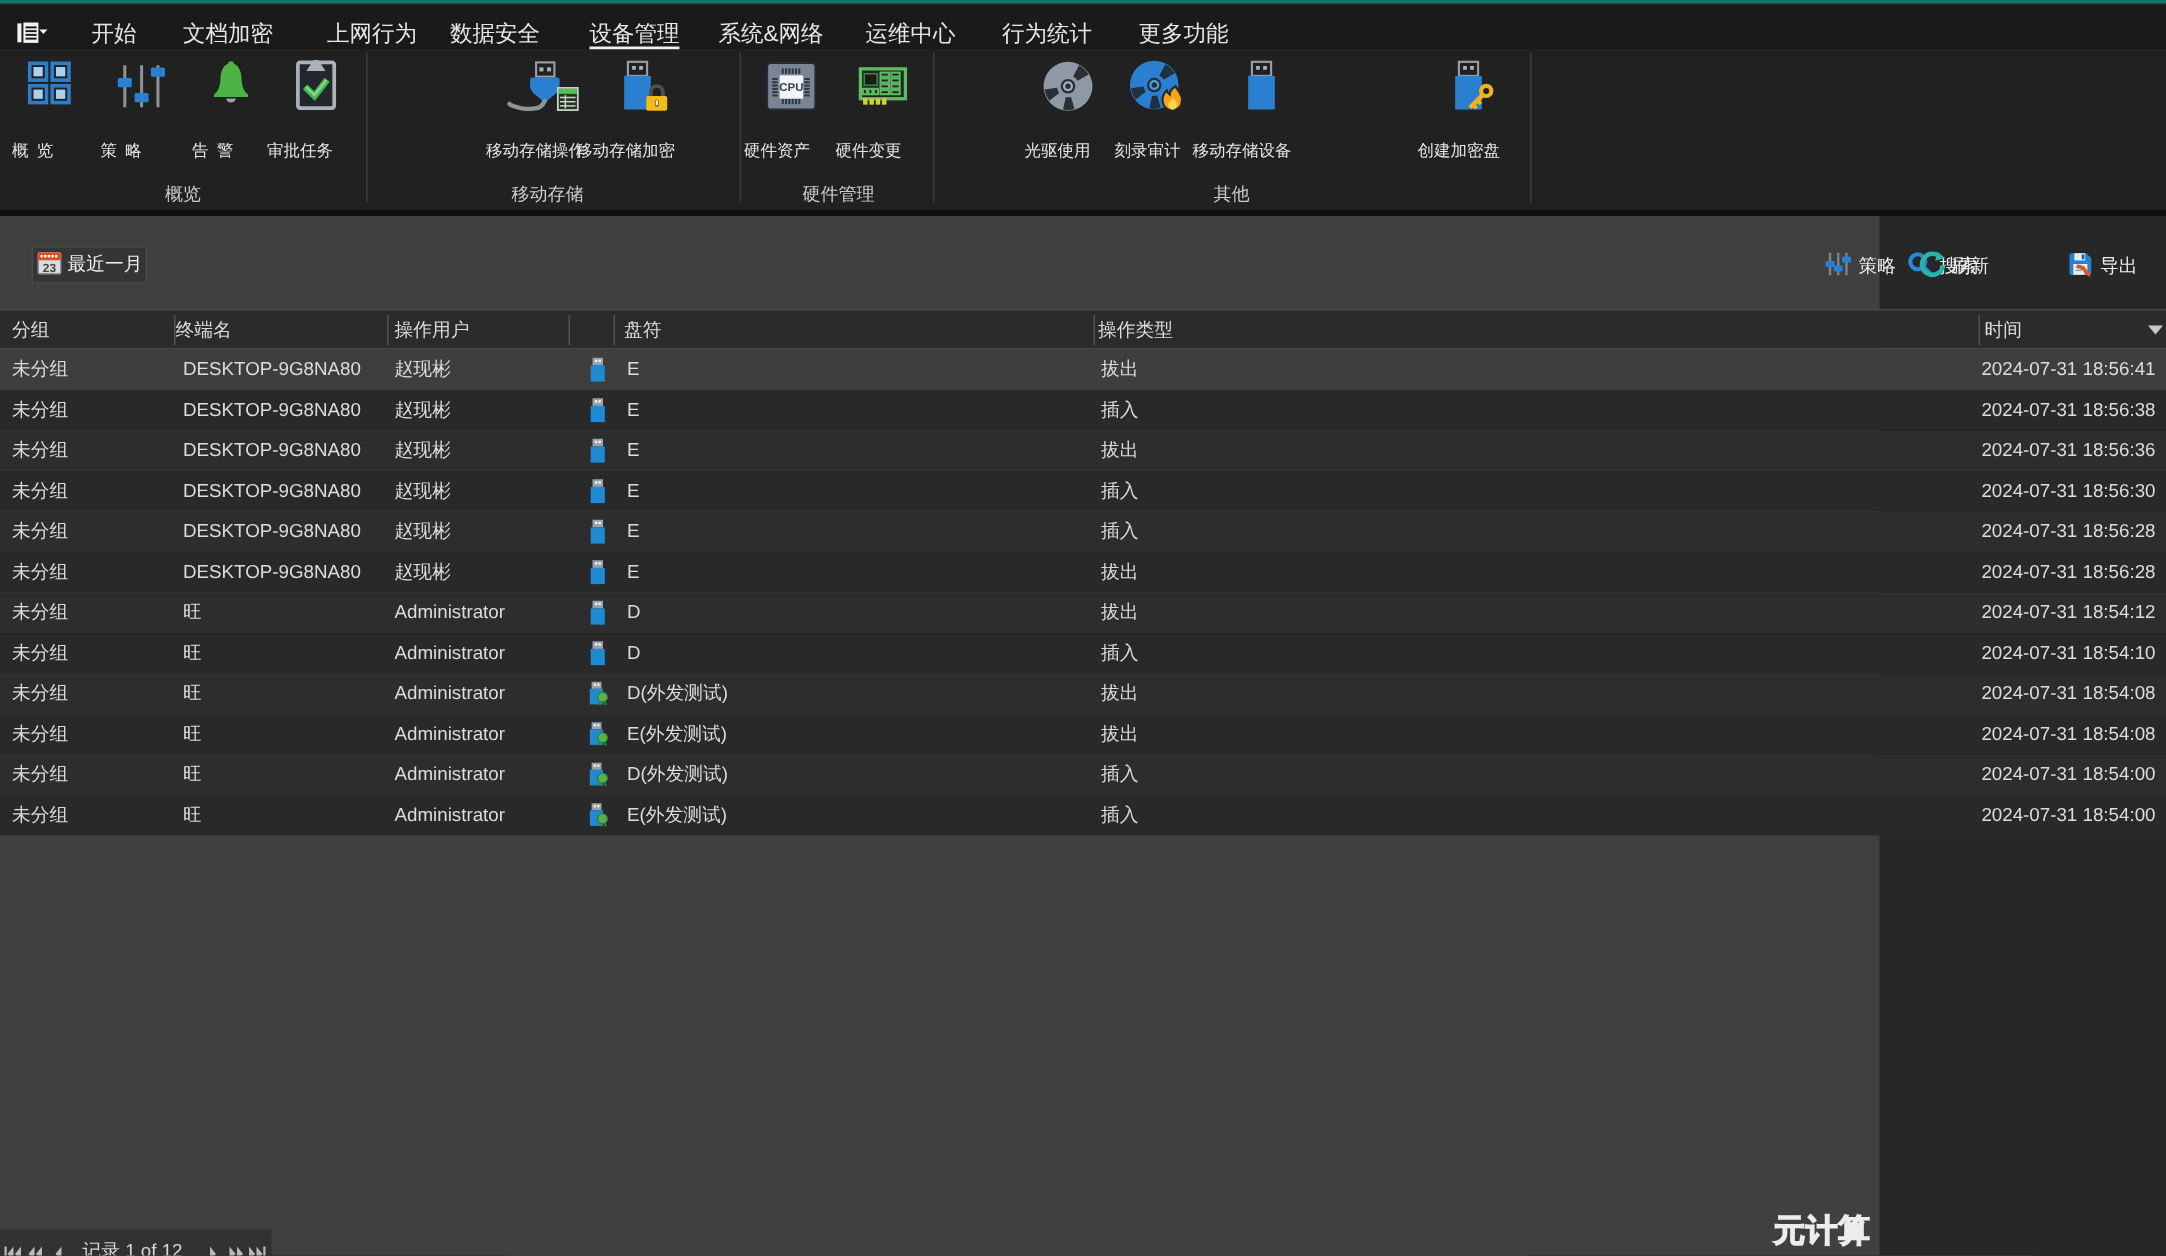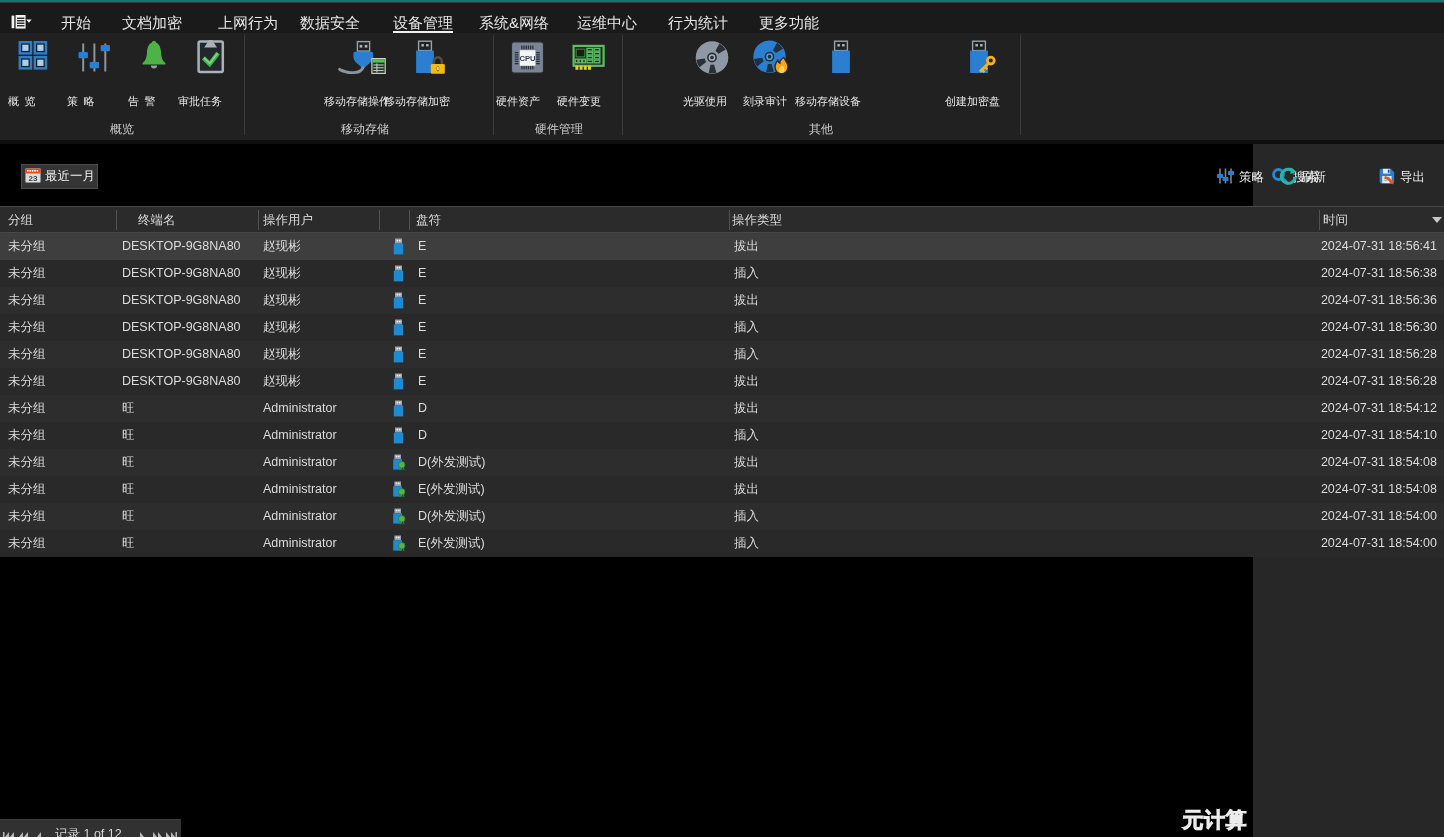--- a/index.html
+++ b/index.html
@@ -11,21 +11,21 @@
 .mi{position:absolute;top:8px;height:25px;line-height:25px;font-size:15px;color:#e6e6e6;white-space:nowrap}
 .mi.act::after{content:"";position:absolute;left:0;right:0;bottom:2px;height:2px;background:#f0f0f0}
 #ribbon{position:absolute;left:0;top:33px;width:1444px;height:107px;background:#212121}
 .rbtn{position:absolute;top:3px;height:80px;}
 .rbtn.sel{background:#3d3d3d}
 .rbtn svg{display:block;margin:1.5px auto 0}
 .rlbl{margin-top:20px;font-size:11px;line-height:14px;color:#e6e6e6;white-space:nowrap}
 .rsep{position:absolute;top:2px;width:1px;height:100px;background:#3c3c3c}
 .rgrp{position:absolute;top:88px;font-size:12px;color:#cdcdcd;transform:translateX(-50%);white-space:nowrap}
 #divider{position:absolute;left:0;top:140px;width:1444px;height:4px;background:#0e0e0e}
-#content{position:absolute;left:0;top:144px;width:1253px;height:693px;background:#000000}
+#content{position:absolute;left:0;top:144px;width:1253px;height:693px;background:#404040}
 #datebtn{position:absolute;left:21px;top:20px;width:77px;height:25px;background:#353535;border:1px solid #4a4a4a;
 line-height:23px;font-size:12.5px;color:#f0f0f0;padding-left:2px;white-space:nowrap}
 #datebtn svg{margin-right:3px}
 .tbtn{position:absolute;top:23px;height:20px;line-height:20px;font-size:12.5px;color:#ededed;white-space:nowrap}
 .tbtn svg{margin-right:4px}
 #thead{position:absolute;left:0;top:62px;width:1444px;height:27px;background:#2b2b2b;border-top:1px solid #484848;border-bottom:1px solid #484848}
 .th{position:absolute;top:0;height:26px;line-height:26px;font-size:12.5px;color:#dcdcdc}
 .tsep{position:absolute;top:3px;width:1px;height:20px;background:#525252}
 .trow{position:absolute;left:0;width:1444px;height:27px}
 .tc{position:absolute;top:0;height:27px;line-height:27px;font-size:12.5px;color:#dcdcdc;white-space:nowrap}
@@ -286,21 +286,21 @@
         <rect x="4.9" y="1.8" width="7.2" height="4.8" fill="#e6edf4"></rect>
         <rect x="9.8" y="2.6" width="1.8" height="3.2" fill="#1e5c98"></rect>
         <rect x="4.2" y="9" width="9.4" height="7.2" fill="#e6edf4"></rect>
         <line x1="5.8" y1="11" x2="12" y2="11" stroke="#8fa6ba" stroke-width="1.1"></line>
         <line x1="5.8" y1="13.2" x2="9.8" y2="13.2" stroke="#8fa6ba" stroke-width="1.1"></line>
         <path d="M6.6 10.4 C10.2 10.9 12.4 12.7 13.2 15.7" fill="none" stroke="#d95b22" stroke-width="2.6"></path>
         <polygon points="15.6,17.6 11.7,15.9 14.7,12.8" fill="#d95b22"></polygon>
       </svg>导出</div>
 <div id="thead">
 <div class="th" style="left:8px">分组</div>
-<div class="th" style="left:138px">终端名</div>
+<div class="th" style="left:117px">终端名</div>
 <div class="th" style="left:263px">操作用户</div>
 <div class="th" style="left:416px">盘符</div>
 <div class="th" style="left:732px">操作类型</div>
 <div class="th" style="left:1323px">时间</div>
 <div class="tsep" style="left:116px"></div>
 <div class="tsep" style="left:258px"></div>
 <div class="tsep" style="left:379px"></div>
 <div class="tsep" style="left:409px"></div>
 <div class="tsep" style="left:729px"></div>
 <div class="tsep" style="left:1319px"></div>

